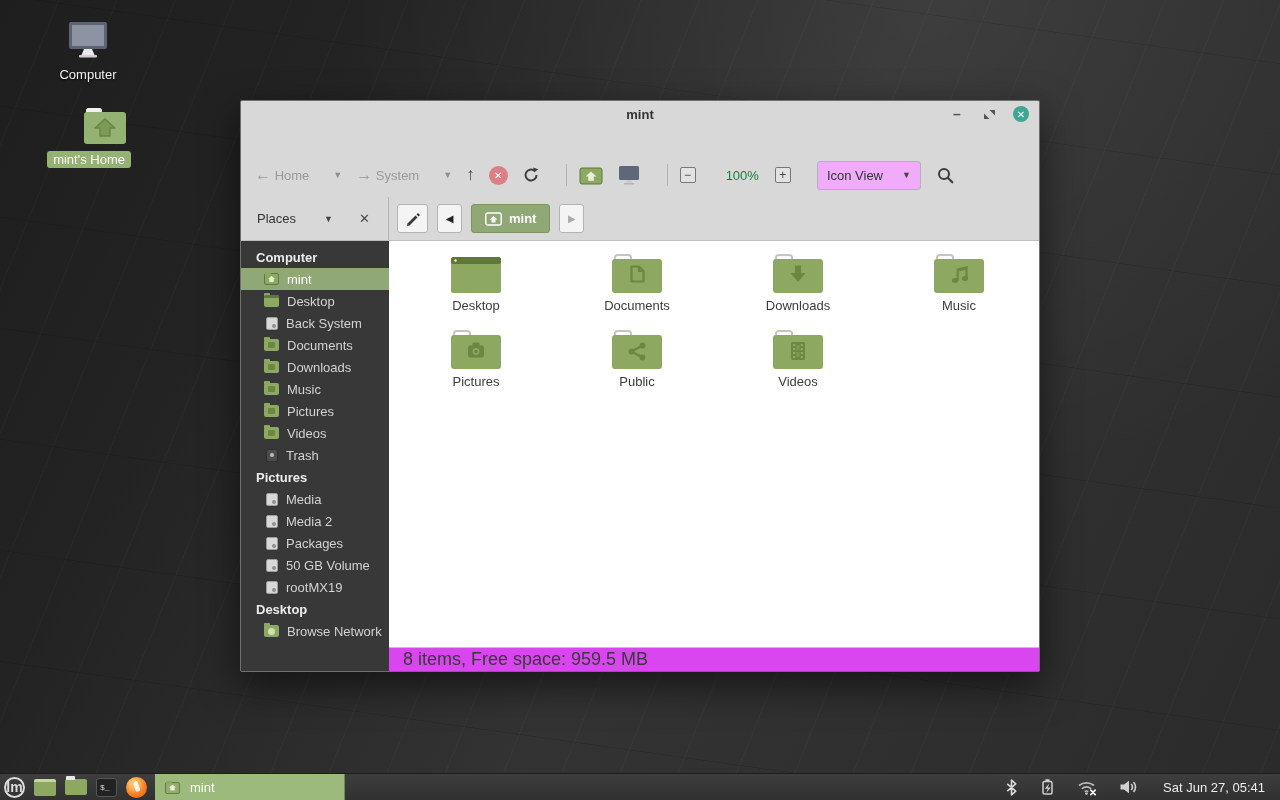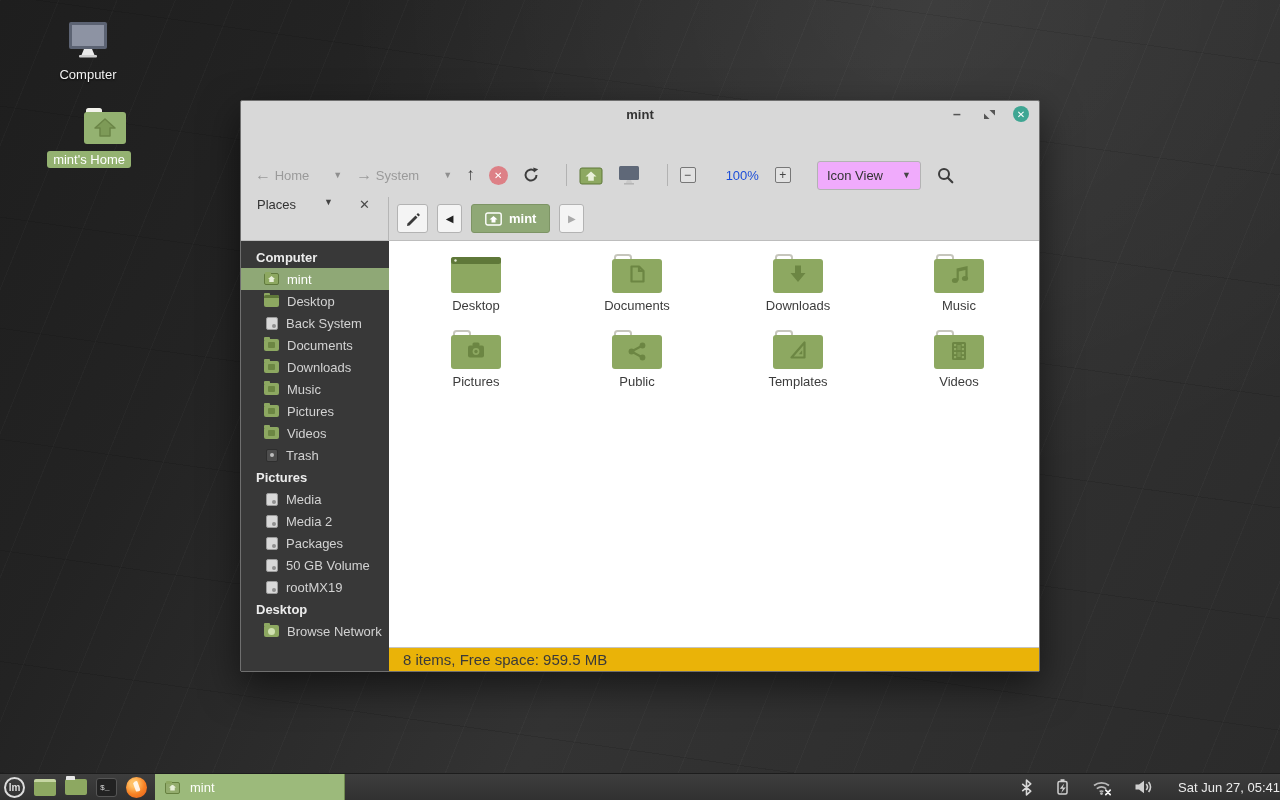--- a/index.html
+++ b/index.html
@@ -45,30 +45,30 @@
   .tarrow { font-size:16px; }
   .tcaret { font-size:9px; margin:0 14px 0 10px; color:#8f8f8f; }
   .tbtn { margin-right:14px; display:flex; align-items:center; }
   .tsep { width:1px; height:22px; background:#b2b2b2; margin:0 12px; }
   .stopbtn { width:19px; height:19px; background:#dd8086; border-radius:50%;
     color:#fff; font-size:10px; font-weight:bold; display:flex; align-items:center;
     justify-content:center; }
   .zoombox { width:16px; height:16px; border:1px solid #777; border-radius:2px;
     display:flex; align-items:center; justify-content:center; font-size:12px;
     color:#444; background:#e2e2e2; }
-  .zoomlvl { margin:0 16px; color:#1d4ed8; }
+  .zoomlvl { margin:0 16px; color:#15803d; }
   .viewdd { width:104px; height:29px; background:#f0abfc; border:1px solid #b3b3b3;
     border-radius:3px; display:flex; align-items:center; padding:0 9px; margin:0 16px 0 12px;
     color:#333; }
   .viewdd .dd-caret { margin-left:auto; font-size:9px; color:#444; }
 
   .subhead { position:absolute; left:0; top:96px; right:0; height:44px;
     border-bottom:1px solid #bdbdbd; }
   .places-head { position:absolute; left:0; top:0; width:148px; height:43px;
-    border-right:1px solid #b5b5b5; display:flex; padding-left:16px;
+    border-right:1px solid #b5b5b5; display:flex; align-items:center; padding-left:16px;
     color:#333; }
   .places-head .ph-caret { margin-left:28px; font-size:9px; color:#444; }
   .places-head .ph-close { margin-left:26px; color:#4a4a4a; font-size:13px; }
   .pathbar { position:absolute; left:148px; top:0; right:0; height:43px; display:flex;
     align-items:center; padding-left:8px; gap:9px; }
   .pbtn { height:29px; background:#f4f4f4; border:1px solid #b3b3b3; border-radius:3px;
     display:flex; align-items:center; justify-content:center; }
   .pbtn.sq { width:31px; }
   .pbtn.nav { width:25px; font-size:10px; color:#222; }
   .pbtn.nav.dis { color:#aaa; }
@@ -107,30 +107,30 @@
     border-radius:50%; background:#cfe0b0; }
 
   .content { position:absolute; left:148px; top:140px; right:0; bottom:24px;
     background:#ffffff; }
   .files-row { position:absolute; left:27px; display:flex; gap:41px; }
   .fcell { width:120px; display:flex; flex-direction:column; align-items:center; gap:3px;
     cursor:default; }
   .fcell .flabel { color:#3c3c3c; }
 
   .statusbar { position:absolute; left:148px; right:0; bottom:0; height:24px;
-    background:#eab308; border-top:1px solid #c4c4c4; display:flex; align-items:center;
-    padding-left:14px; color:#3a3a3a; font-size:15px; }
+    background:#d946ef; border-top:1px solid #c4c4c4; display:flex; align-items:center;
+    padding-left:14px; color:#3a3a3a; font-size:18px; }
 
   
   .taskbar { position:absolute; left:0; bottom:0; width:1280px; height:27px;
     background:linear-gradient(#3e3e3e,#313131); border-top:1px solid #1d1d1d;
     display:flex; align-items:center; }
   .tb-left { display:flex; align-items:center; gap:9px; padding-left:4px; }
   .mintlogo { width:21px; height:21px; border:2px solid #dcdcdc; border-radius:50%;
-    color:#dcdcdc; font-size:10px; font-weight:bold; display:flex; align-items:center;
+    color:#dcdcdc; font-size:14px; font-weight:bold; display:flex; align-items:center;
     justify-content:center; }
   .tb-showdesk { width:22px; height:17px; background:#8da861; border-radius:2px;
     border-top:3px solid #c6d6a2; }
   .tb-files { width:22px; height:16px; background:#8da861; border-radius:2px; position:relative; }
   .tb-files::before { content:""; position:absolute; top:-3px; left:1px; width:9px; height:4px;
     background:#e8e8e8; border-radius:1px 1px 0 0; }
   .tb-term { width:21px; height:19px; background:#222; border:1px solid #555;
     border-radius:3px; color:#d8d8d8; font-size:8px; font-family:"Liberation Mono",monospace;
     display:flex; align-items:center; justify-content:flex-start; padding-left:3px; }
   .tb-ff { width:21px; height:21px; border-radius:50%;
@@ -139,21 +139,21 @@
   .tb-ff::after { content:""; position:absolute; left:6px; top:4px; width:9px; height:11px;
     border-radius:50% 50% 50% 50%/60% 60% 40% 40%; background:#fff; opacity:.85;
     clip-path:polygon(0 0,55% 0,100% 100%,45% 100%); }
   .tb-winbtn { position:absolute; left:155px; top:0; width:190px; height:27px;
     background:#9cba7b; border-right:1px solid #6f8a50; display:flex; align-items:center;
     gap:10px; padding-left:10px; color:#fdfef9; }
   .tb-winbtn .mi { margin-right:0; border:1px solid #66803f; background:#93ac6d; }
   .tb-winbtn .mi::after { content:""; position:absolute; left:3px; top:2px; width:7px;
     height:6px; background:#e9f0da;
     clip-path:polygon(50% 0,100% 48%,82% 48%,82% 100%,18% 100%,18% 48%,0 48%); }
-  .tray { margin-left:auto; display:flex; align-items:center; gap:21px; padding-right:0; }
+  .tray { margin-left:auto; display:flex; align-items:center; gap:21px; padding-right:15px; }
   .clock { color:#ececec; font-size:13px; margin-left:4px; white-space:nowrap; }
 </style>
 </head>
 <body>
 
 <div class="desktop">
 
   <div class="dicon" style="left:45px; top:18px;">
     <svg width="48" height="44" viewBox="0 0 48 44">
       <rect x="5" y="4" width="38" height="27" rx="2" fill="#5c6373"></rect>
@@ -394,29 +394,20 @@
           <path d="M6 9 V6.5 A2.5 2.5 0 0 1 8.5 4 h11 a2.5 2.5 0 0 1 2.5 2.5 V9" fill="none" stroke="#c6c6bc" stroke-width="2"></path>
           <rect x="3" y="8" width="50" height="34" rx="3" fill="#8da861"></rect>
           <g fill="#6c8643">
             <circle cx="22.5" cy="24.5" r="2.9"></circle>
             <circle cx="33.5" cy="18.5" r="2.9"></circle>
             <circle cx="33.5" cy="30.5" r="2.9"></circle>
           </g>
           <path d="M22.5 24.5 L33.5 18.5 M22.5 24.5 L33.5 30.5" stroke="#6c8643" stroke-width="2.1"></path>
         </svg>
         <span class="flabel">Public</span>
-      </div>
-      <div class="fcell">
-        <svg width="56" height="44" viewBox="0 0 56 44">
-          <path d="M6 9 V6.5 A2.5 2.5 0 0 1 8.5 4 h11 a2.5 2.5 0 0 1 2.5 2.5 V9" fill="none" stroke="#c6c6bc" stroke-width="2"></path>
-          <rect x="3" y="8" width="50" height="34" rx="3" fill="#8da861"></rect>
-          <path d="M21.5 30.5 L34.5 15.5 V30.5 Z" fill="none" stroke="#6c8643" stroke-width="2.2" stroke-linejoin="round"></path>
-          <path d="M28.8 27.2 h3.4 v-3.9 z" fill="#6c8643"></path>
-        </svg>
-        <span class="flabel">Templates</span>
       </div>
       <div class="fcell">
         <svg width="56" height="44" viewBox="0 0 56 44">
           <path d="M6 9 V6.5 A2.5 2.5 0 0 1 8.5 4 h11 a2.5 2.5 0 0 1 2.5 2.5 V9" fill="none" stroke="#c6c6bc" stroke-width="2"></path>
           <rect x="3" y="8" width="50" height="34" rx="3" fill="#8da861"></rect>
           <rect x="21" y="15" width="14" height="18" rx="1.5" fill="#6c8643"></rect>
           <g fill="#8da861">
             <rect x="23" y="17" width="2.2" height="2.2"></rect>
               <rect x="23" y="21" width="2.2" height="2.2"></rect>
             <rect x="23" y="25" width="2.2" height="2.2"></rect>

